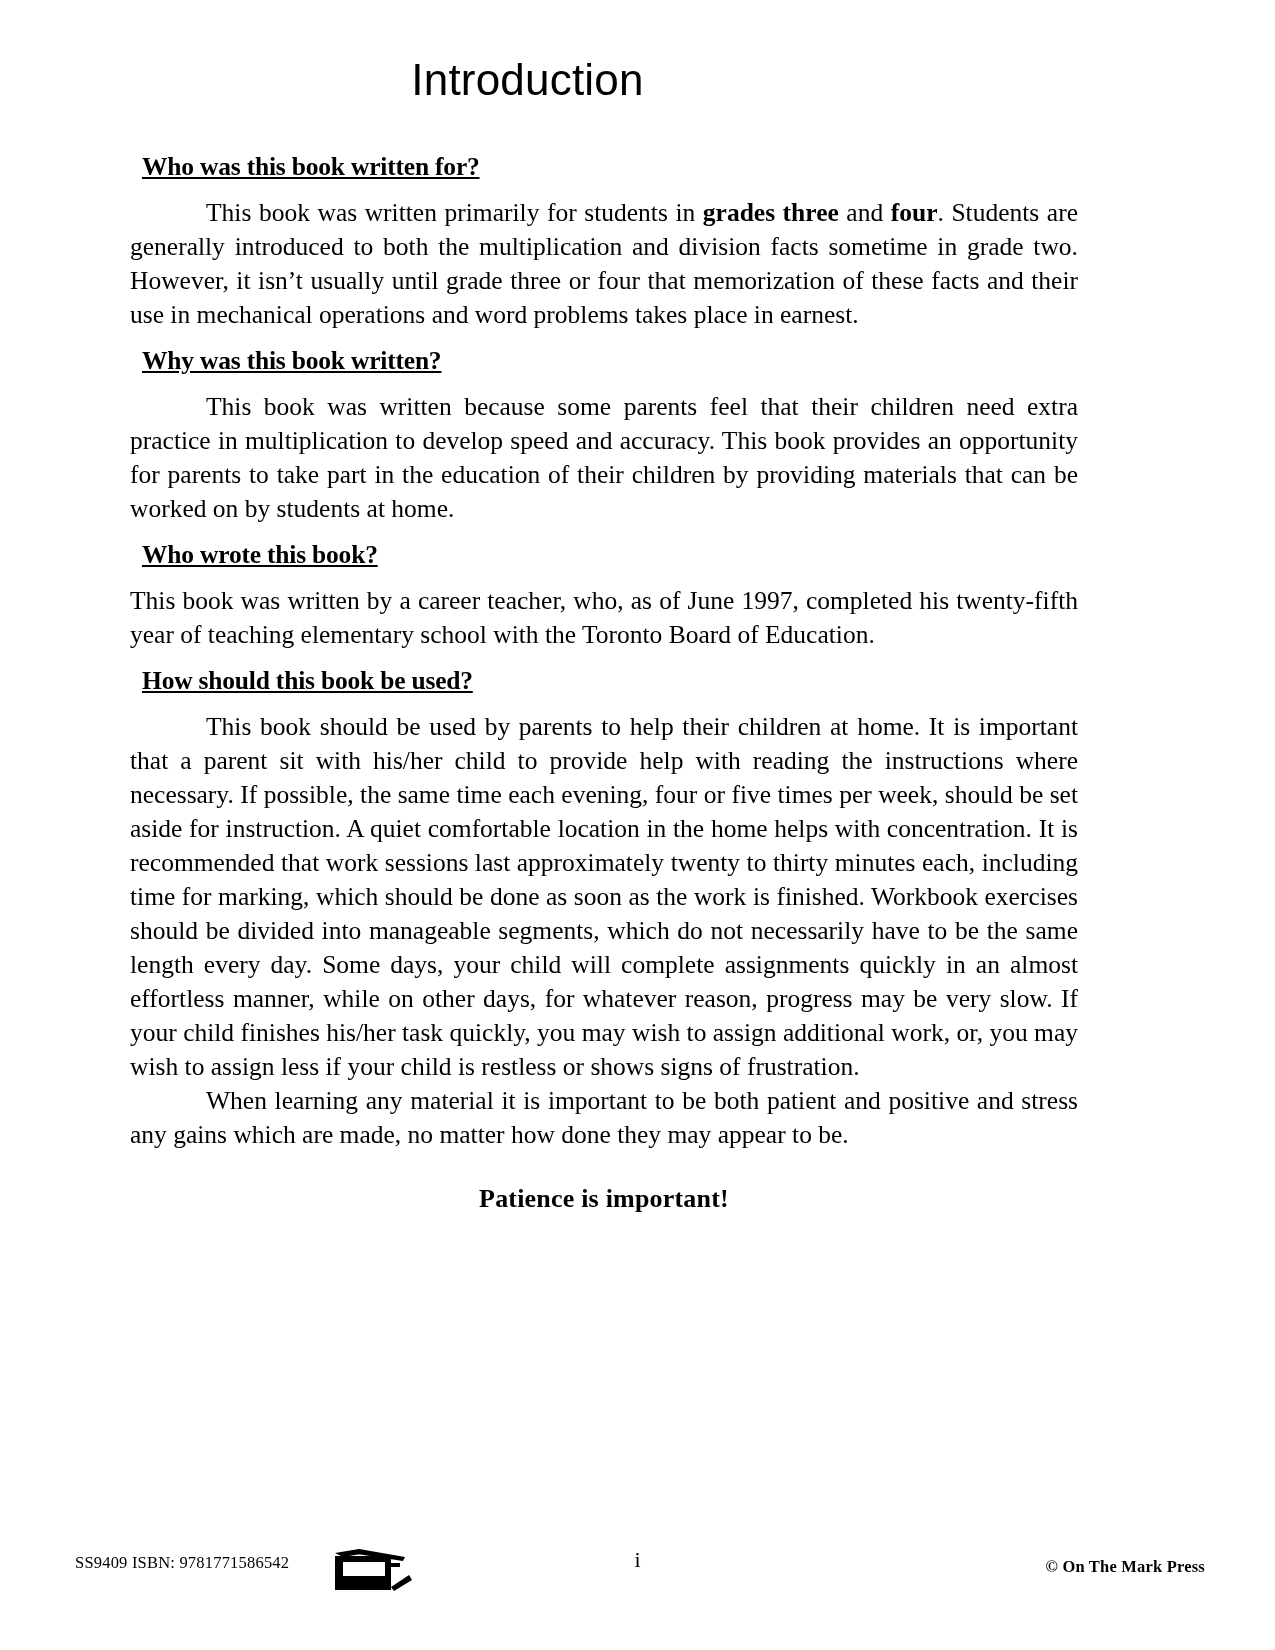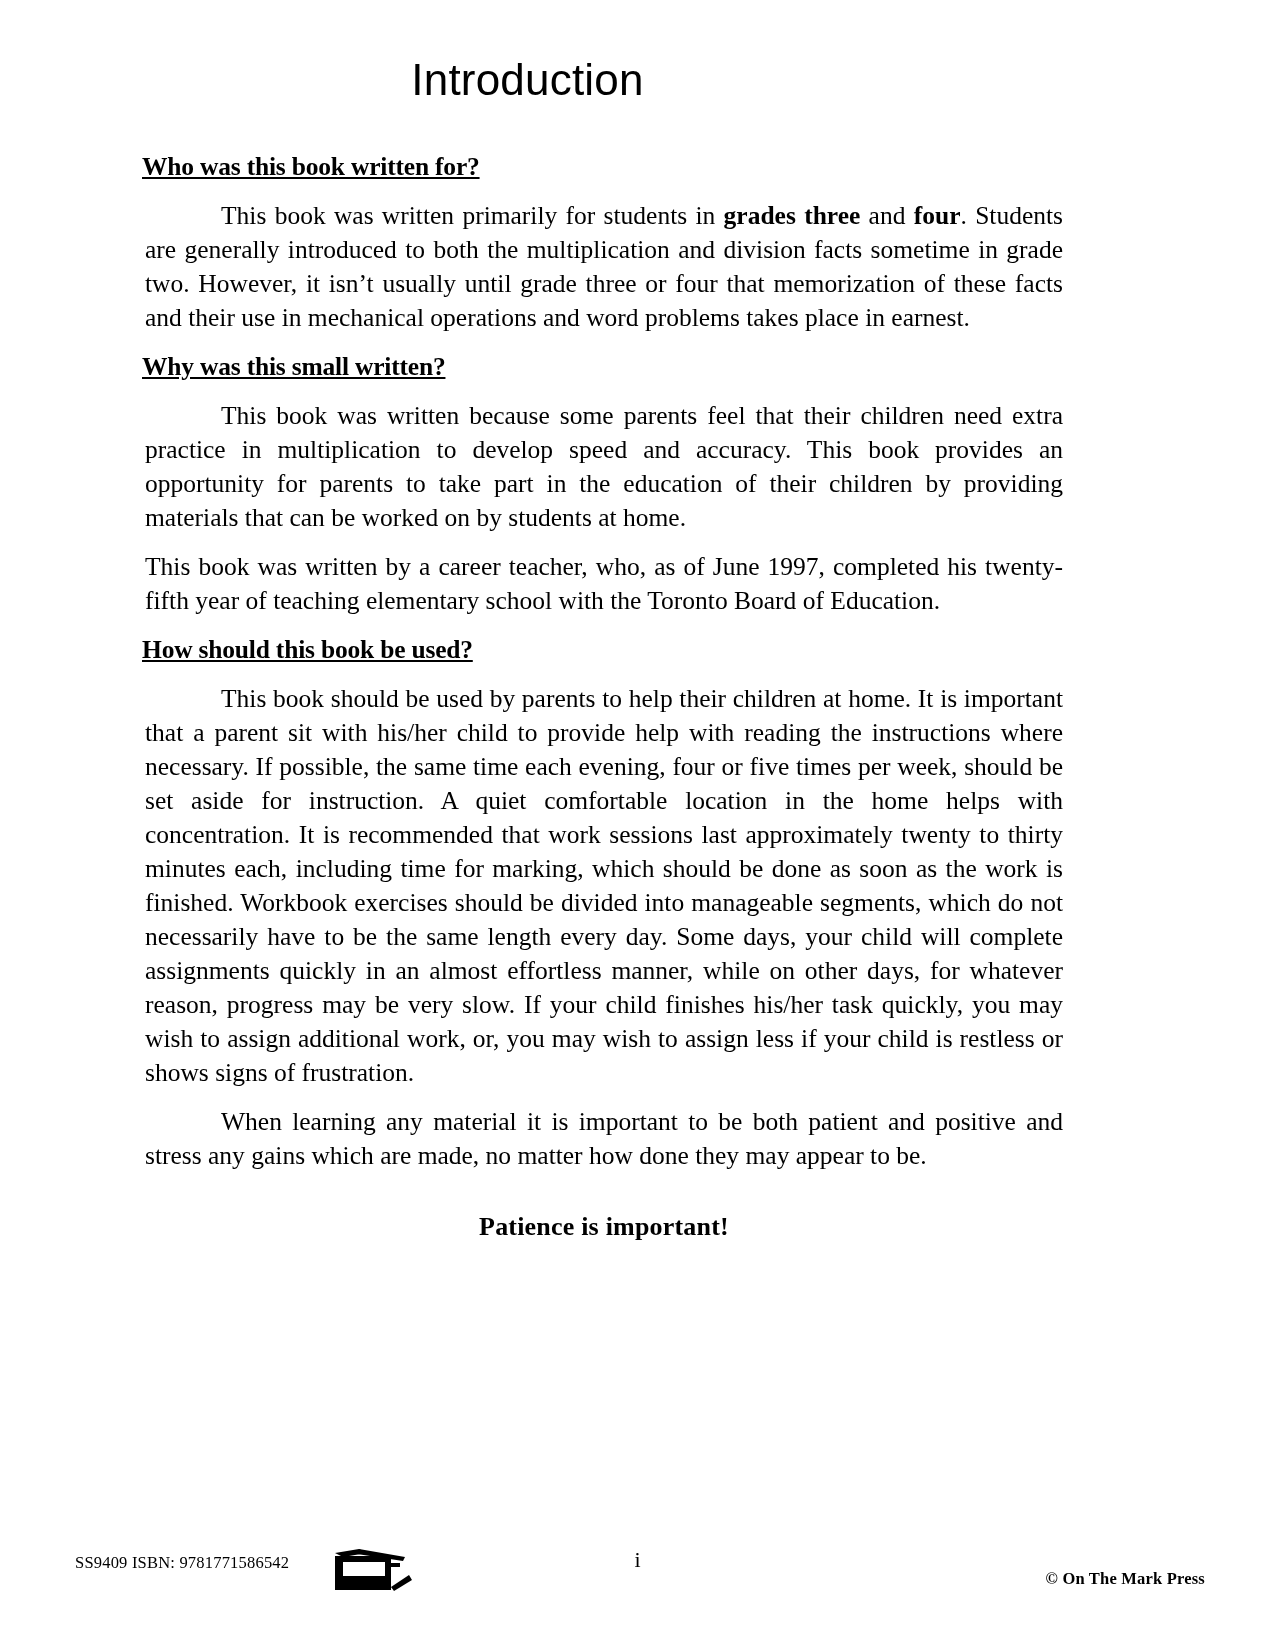--- a/index.html
+++ b/index.html
@@ -53,21 +53,21 @@
   .section-heading {
     font-weight: bold;
     text-decoration: underline;
     text-align: left;
     letter-spacing: -0.2px;
     margin: 12px;
     white-space: nowrap;
   }
 
   p.para {
-    margin: 15px;
+    margin: 0;
     text-align: justify;
     text-indent: 76px;
   }
   p.para.no-indent {
     text-indent: 0;
   }
   p.para:last-of-type {
     text-align: justify;
   }
 
@@ -108,40 +108,41 @@
     position: absolute;
     left: 0;
     top: 2px;
     width: 1275px;
     text-align: center;
     font-size: 22px;
   }
   .footer-right {
     position: absolute;
     right: 70px;
-    top: 24px;
+    top: 12px;
     font-size: 16.5px;
     font-weight: bold;
     letter-spacing: 0.2px;
     white-space: nowrap;
   }
 </style>
 </head>
 <body>
 
 <div class="page">
 
   <div class="doc-title">Introduction</div>
 
   <div class="body-col">
 
   <div class="section-heading">Who was this book written for?</div>
       <p class="para"><span>This book was written primarily for students in </span><span style="font-weight: bold;">grades three</span><span> and </span><span style="font-weight: bold;">four</span><span>. Students are generally introduced to both the multiplication and division facts sometime in grade two.  However, it isn’t usually until grade three or four that memorization of these facts and their use in mechanical operations and word problems takes place in earnest.</span></p>
-      <div class="section-heading">Why was this small written?</div>
+      <div class="section-heading">Why was this book written?</div>
       <p class="para"><span>This book was written because some parents feel that their children need extra practice in multiplication to develop speed and accuracy. This book provides an opportunity for parents to take part in the education of their children by providing materials that can be worked on by students at home.</span></p>
+      <div class="section-heading">Who wrote this book?</div>
       <p class="para no-indent"><span>This book was written by a career teacher, who, as of June 1997, completed his twenty-fifth year of teaching elementary school with the Toronto Board of Education.</span></p>
       <div class="section-heading">How should this book be used?</div>
       <p class="para"><span>This book should be used by parents to help their children at home.  It is important that a parent sit with his/her child to provide help with reading the instructions where necessary.  If possible, the same time each evening, four or five times per week, should be set aside for instruction.  A quiet comfortable location in the home helps with concentration.  It is recommended that work sessions last approximately twenty to thirty minutes each, including time for marking, which should be done as soon as the work is finished.  Workbook exercises should be divided into manageable segments, which do not necessarily have to be the same length every day.  Some days, your child will complete assignments quickly in an almost effortless manner, while on other days, for whatever reason, progress may be very slow. If your child finishes his/her task quickly, you may wish to assign additional work, or, you may wish to assign less if your child is restless or shows signs of frustration.</span></p>
       <p class="para"><span>When learning any material it is important to be both patient and positive and stress any gains which are made, no matter how done they may  appear to be.</span></p>
       <div class="closing-line">Patience is important!</div>
     </div>
 
   <div class="footer">
     <div class="footer-left">SS9409  ISBN: 9781771586542</div>
 

